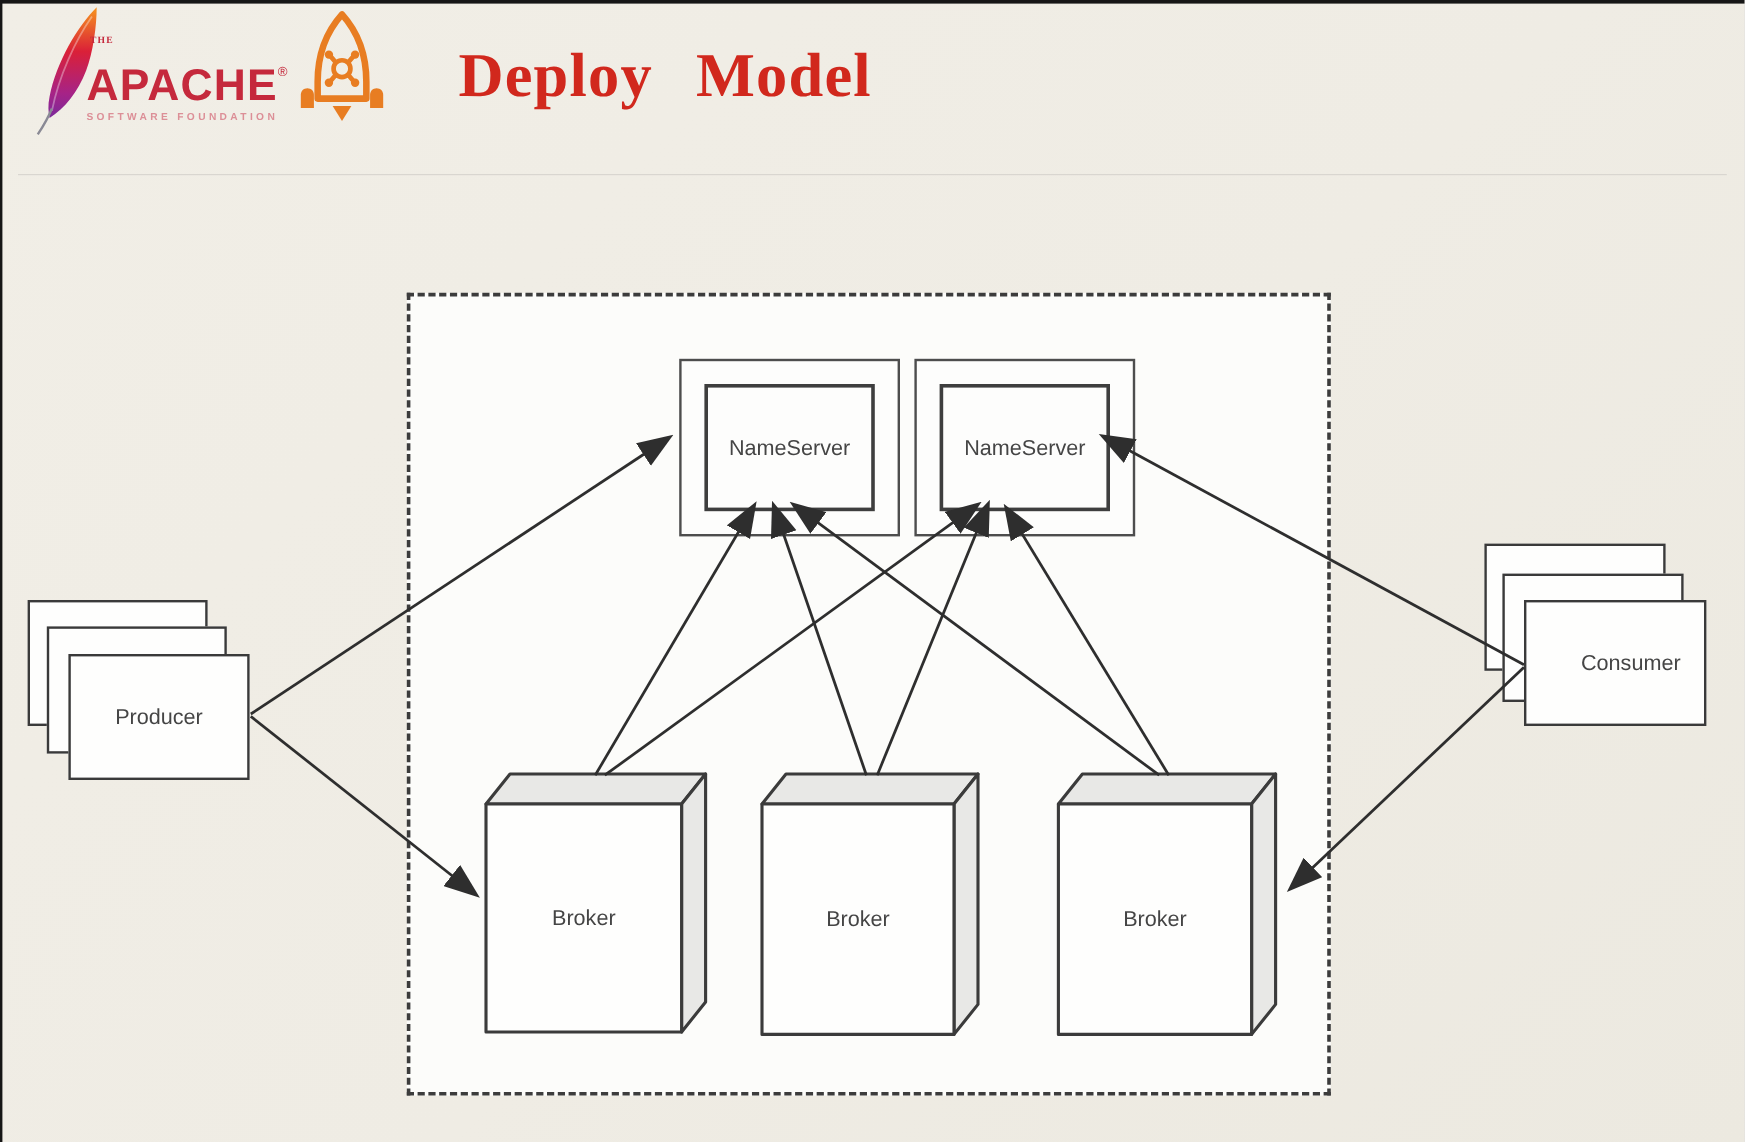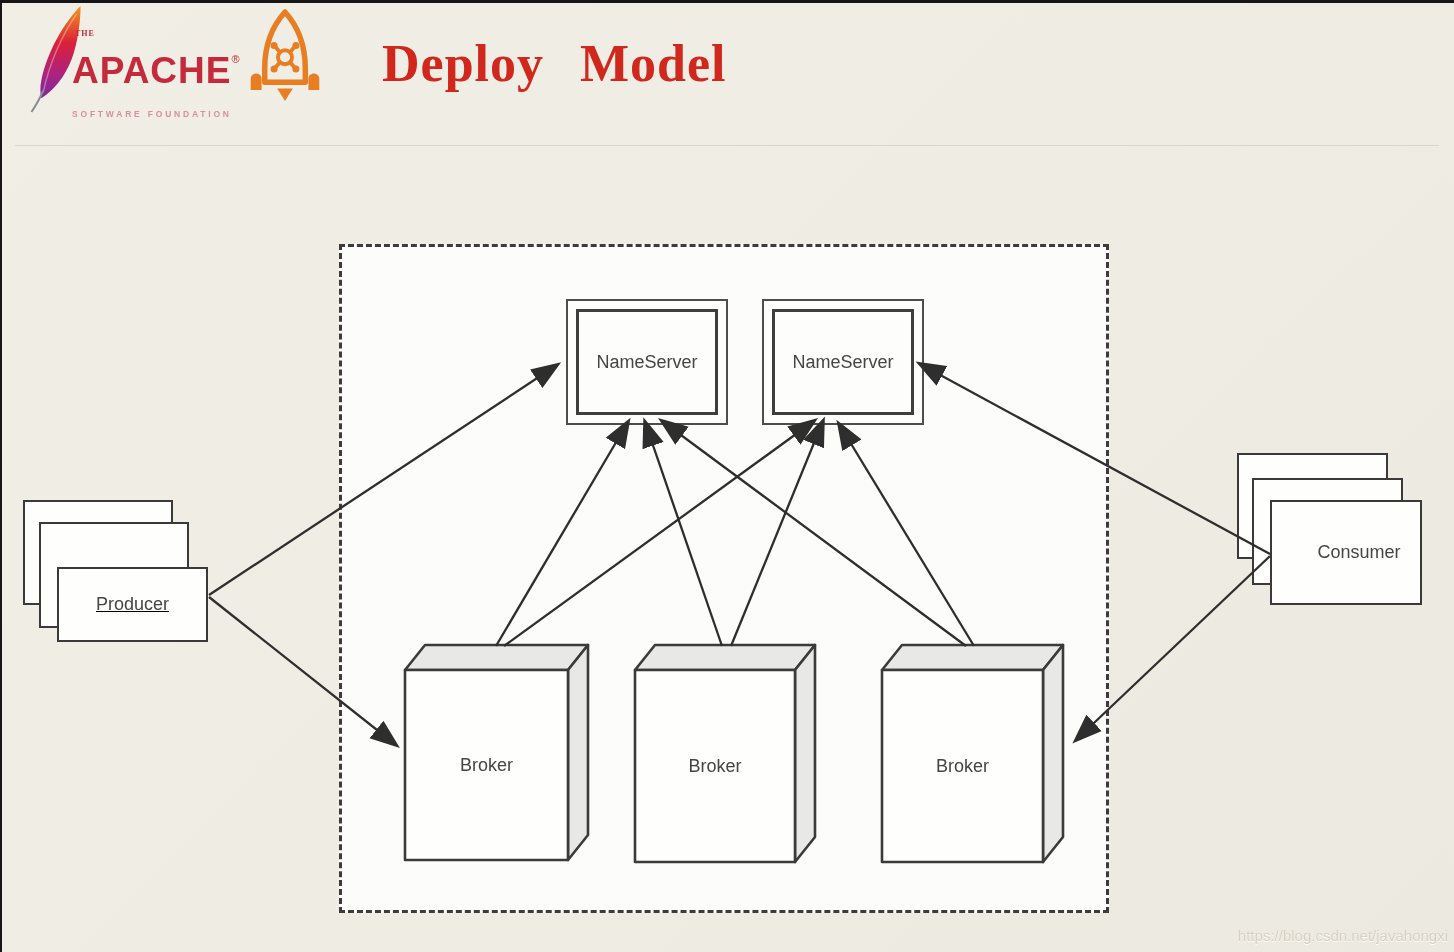--- a/index.html
+++ b/index.html
@@ -10,37 +10,37 @@
   }
   .edge-top{position:absolute;left:0;top:0;width:100%;height:3px;background:#161616;}
   .edge-left{position:absolute;left:0;top:0;width:2px;height:100%;background:#161616;}
 
   
   .feather{position:absolute;left:26px;top:4px;}
   .apache-word{position:absolute;left:72px;top:30px;line-height:1;}
   .apache-the{font-size:8px;font-weight:bold;color:#c5293c;letter-spacing:1px;margin-left:3px;font-family:Liberation Serif, serif;}
   .apache-name{font-size:37px;font-weight:bold;color:#c5293c;letter-spacing:1px;margin-top:14px;}
   .apache-reg{font-size:11px;vertical-align:20px;font-weight:normal;}
-  .apache-sub{font-size:8.5px;font-weight:bold;color:#dc8f97;letter-spacing:2.8px;margin-top:21px;}
+  .apache-sub{font-size:8.5px;font-weight:bold;color:#dc8f97;letter-spacing:2.8px;margin-top:4px;}
   .rocket{position:absolute;left:246px;top:6px;}
   .page-title{
     position:absolute;left:382px;top:16px;
     font-family:"Liberation Serif",serif;font-weight:bold;
     font-size:52px;color:#d1281d;word-spacing:22px;letter-spacing:1px;margin-top:18px;
   }
   .divider{position:absolute;left:15px;top:145px;width:1424px;border-top:1px solid #d9d6d0;}
 
   
   .dashed-box{
     position:absolute;left:339px;top:244px;width:764px;height:663px;
     border:3px dashed #3c3c3c;background:#fcfcfa;
   }
   .ns-box{
     position:absolute;width:142px;height:106px;background:#fdfdfc;
-    border:2px solid #4d4d4d;padding:8px;box-sizing:content-box;
+    border:2px solid #4d4d4d;padding:19px;box-sizing:content-box;
   }
   .ns-inner{
     width:100%;height:100%;border:3px solid #3e3e3e;box-sizing:border-box;
     display:flex;align-items:center;justify-content:center;background:#fdfdfc;
   }
   .ns1{left:566px;top:299px;}
   .ns2{left:762px;top:299px;}
   .box-label{font-size:18px;color:#454545;}
 
   .paper{
@@ -130,21 +130,21 @@
   </div>
   <div class="ns-box ns2">
     <div class="ns-inner">
       <span class="box-label">NameServer</span>
     </div>
   </div>
 
   <div>
     <div class="paper" style="left:23px;top:500px;width:150px;height:105px;"></div>
     <div class="paper" style="left:39px;top:522px;width:150px;height:106px;"></div>
-    <div class="paper" style="left:57px;top:567px;width:151px;height:75px;text-decoration:underline;">
+    <div class="paper" style="left:57px;top:545px;width:151px;height:105px;">
       <span class="box-label">Producer</span>
     </div>
   </div>
 
   <div>
     <div class="paper" style="left:1237px;top:453px;width:151px;height:106px;"></div>
     <div class="paper" style="left:1252px;top:478px;width:151px;height:107px;"></div>
     <div class="paper" style="left:1270px;top:500px;width:152px;height:105px;padding-left:26px;">
       <span class="box-label">Consumer</span>
     </div>
@@ -185,15 +185,14 @@
       <line x1="966" y1="646" x2="662" y2="421" marker-end="url(#ah)"></line>
       <line x1="974" y1="646" x2="839" y2="424" marker-end="url(#ah)"></line>
     </g>
   </svg>
 
   <div class="broker-label bl1">Broker</div>
   <div class="broker-label bl2">Broker</div>
   <div class="broker-label bl3">Broker</div>
 
   <div class="watermark">
-    <div class="wm-url">https://blog.csdn.net/javahongxi</div>
   </div>
 </div>
 
 </body></html>

